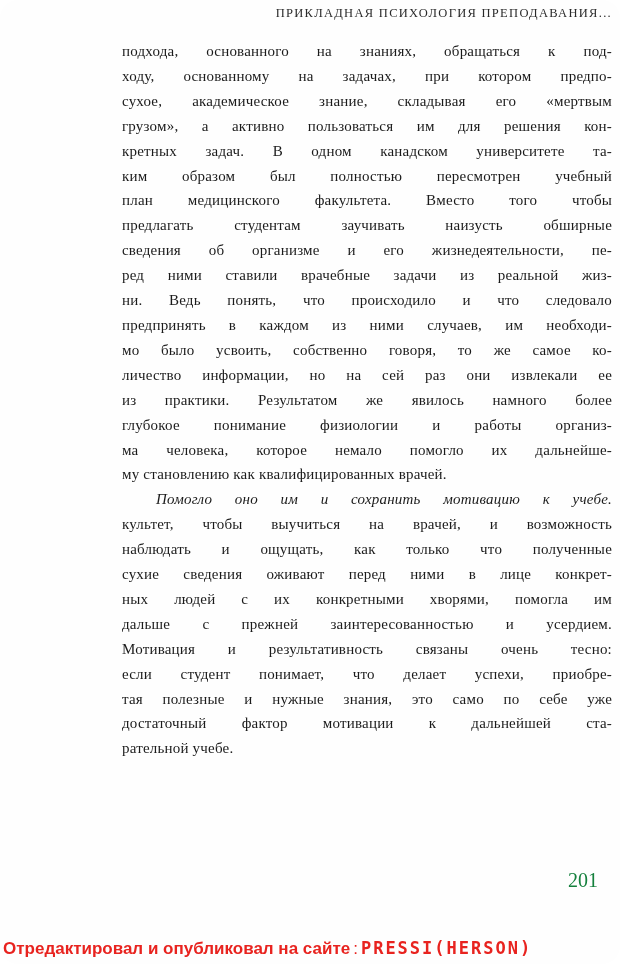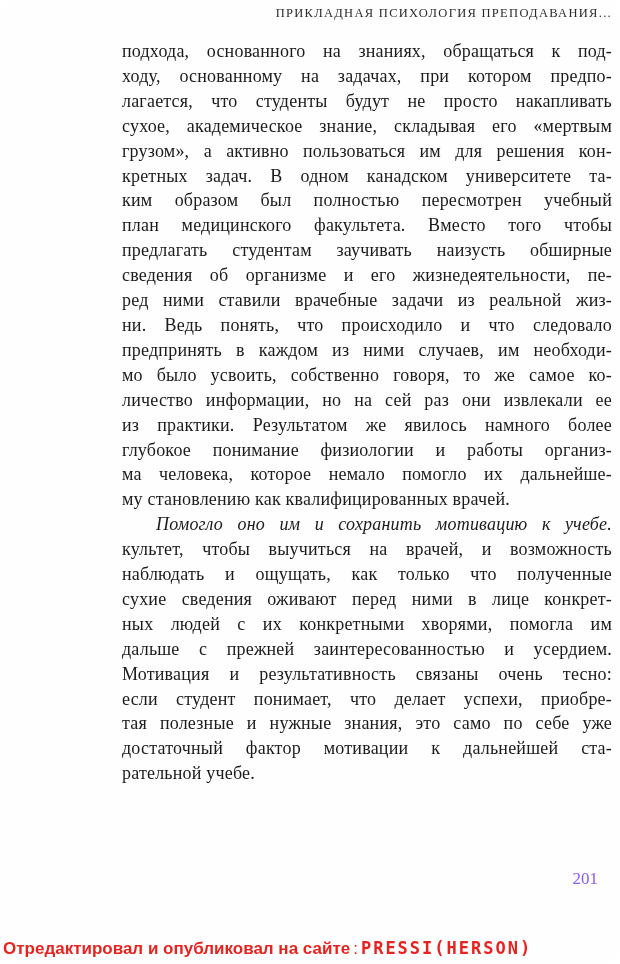--- a/index.html
+++ b/index.html
@@ -23,41 +23,41 @@
     font-size: 12.5px;
     letter-spacing: 1.3px;
     color: #2a2a2a;
     white-space: nowrap;
   }
   .body-text {
     position: absolute;
     top: 39px;
     left: 122px;
     right: 8px;
-    font-size: 18px;
+    font-size: 15px;
     letter-spacing: 0.2px;
     line-height: 24.9px;
   }
   .para .line {
     text-align: justify;
     text-align-last: justify;
   }
   .para .line:last-child {
     text-align-last: left;
   }
   .para.indent .line:first-child {
     text-indent: 34px;
     font-style: italic;
   }
   .page-number {
     position: absolute;
     top: 869px;
     right: 22px;
-    font-size: 17px;
-    color: #8b5cf6;
+    font-size: 20px;
+    color: #15803d;
   }
   .watermark {
     position: absolute;
     left: 3px;
     bottom: 5px;
     font-family: "Liberation Sans", sans-serif;
     font-size: 17px;
     font-weight: bold;
     color: #e8231f;
     white-space: nowrap;
@@ -73,21 +73,20 @@
 <body>
 
 <div class="page">
 
   <div class="running-header">ПРИКЛАДНАЯ ПСИХОЛОГИЯ ПРЕПОДАВАНИЯ...</div>
 
   <div class="body-text">
     <div class="para">
         <div class="line">подхода, основанного на знаниях, обращаться к под-</div>
         <div class="line">ходу, основанному на задачах, при котором предпо-</div>
-        <div class="line">лагается, что студенты будут не просто накапливать</div>
         <div class="line">сухое, академическое знание, складывая его «мертвым</div>
         <div class="line">грузом», а активно пользоваться им для решения кон-</div>
         <div class="line">кретных задач. В одном канадском университете та-</div>
         <div class="line">ким образом был полностью пересмотрен учебный</div>
         <div class="line">план медицинского факультета. Вместо того чтобы</div>
         <div class="line">предлагать студентам заучивать наизусть обширные</div>
         <div class="line">сведения об организме и его жизнедеятельности, пе-</div>
         <div class="line">ред ними ставили врачебные задачи из реальной жиз-</div>
         <div class="line">ни. Ведь понять, что происходило и что следовало</div>
         <div class="line">предпринять в каждом из ними случаев, им необходи-</div>

